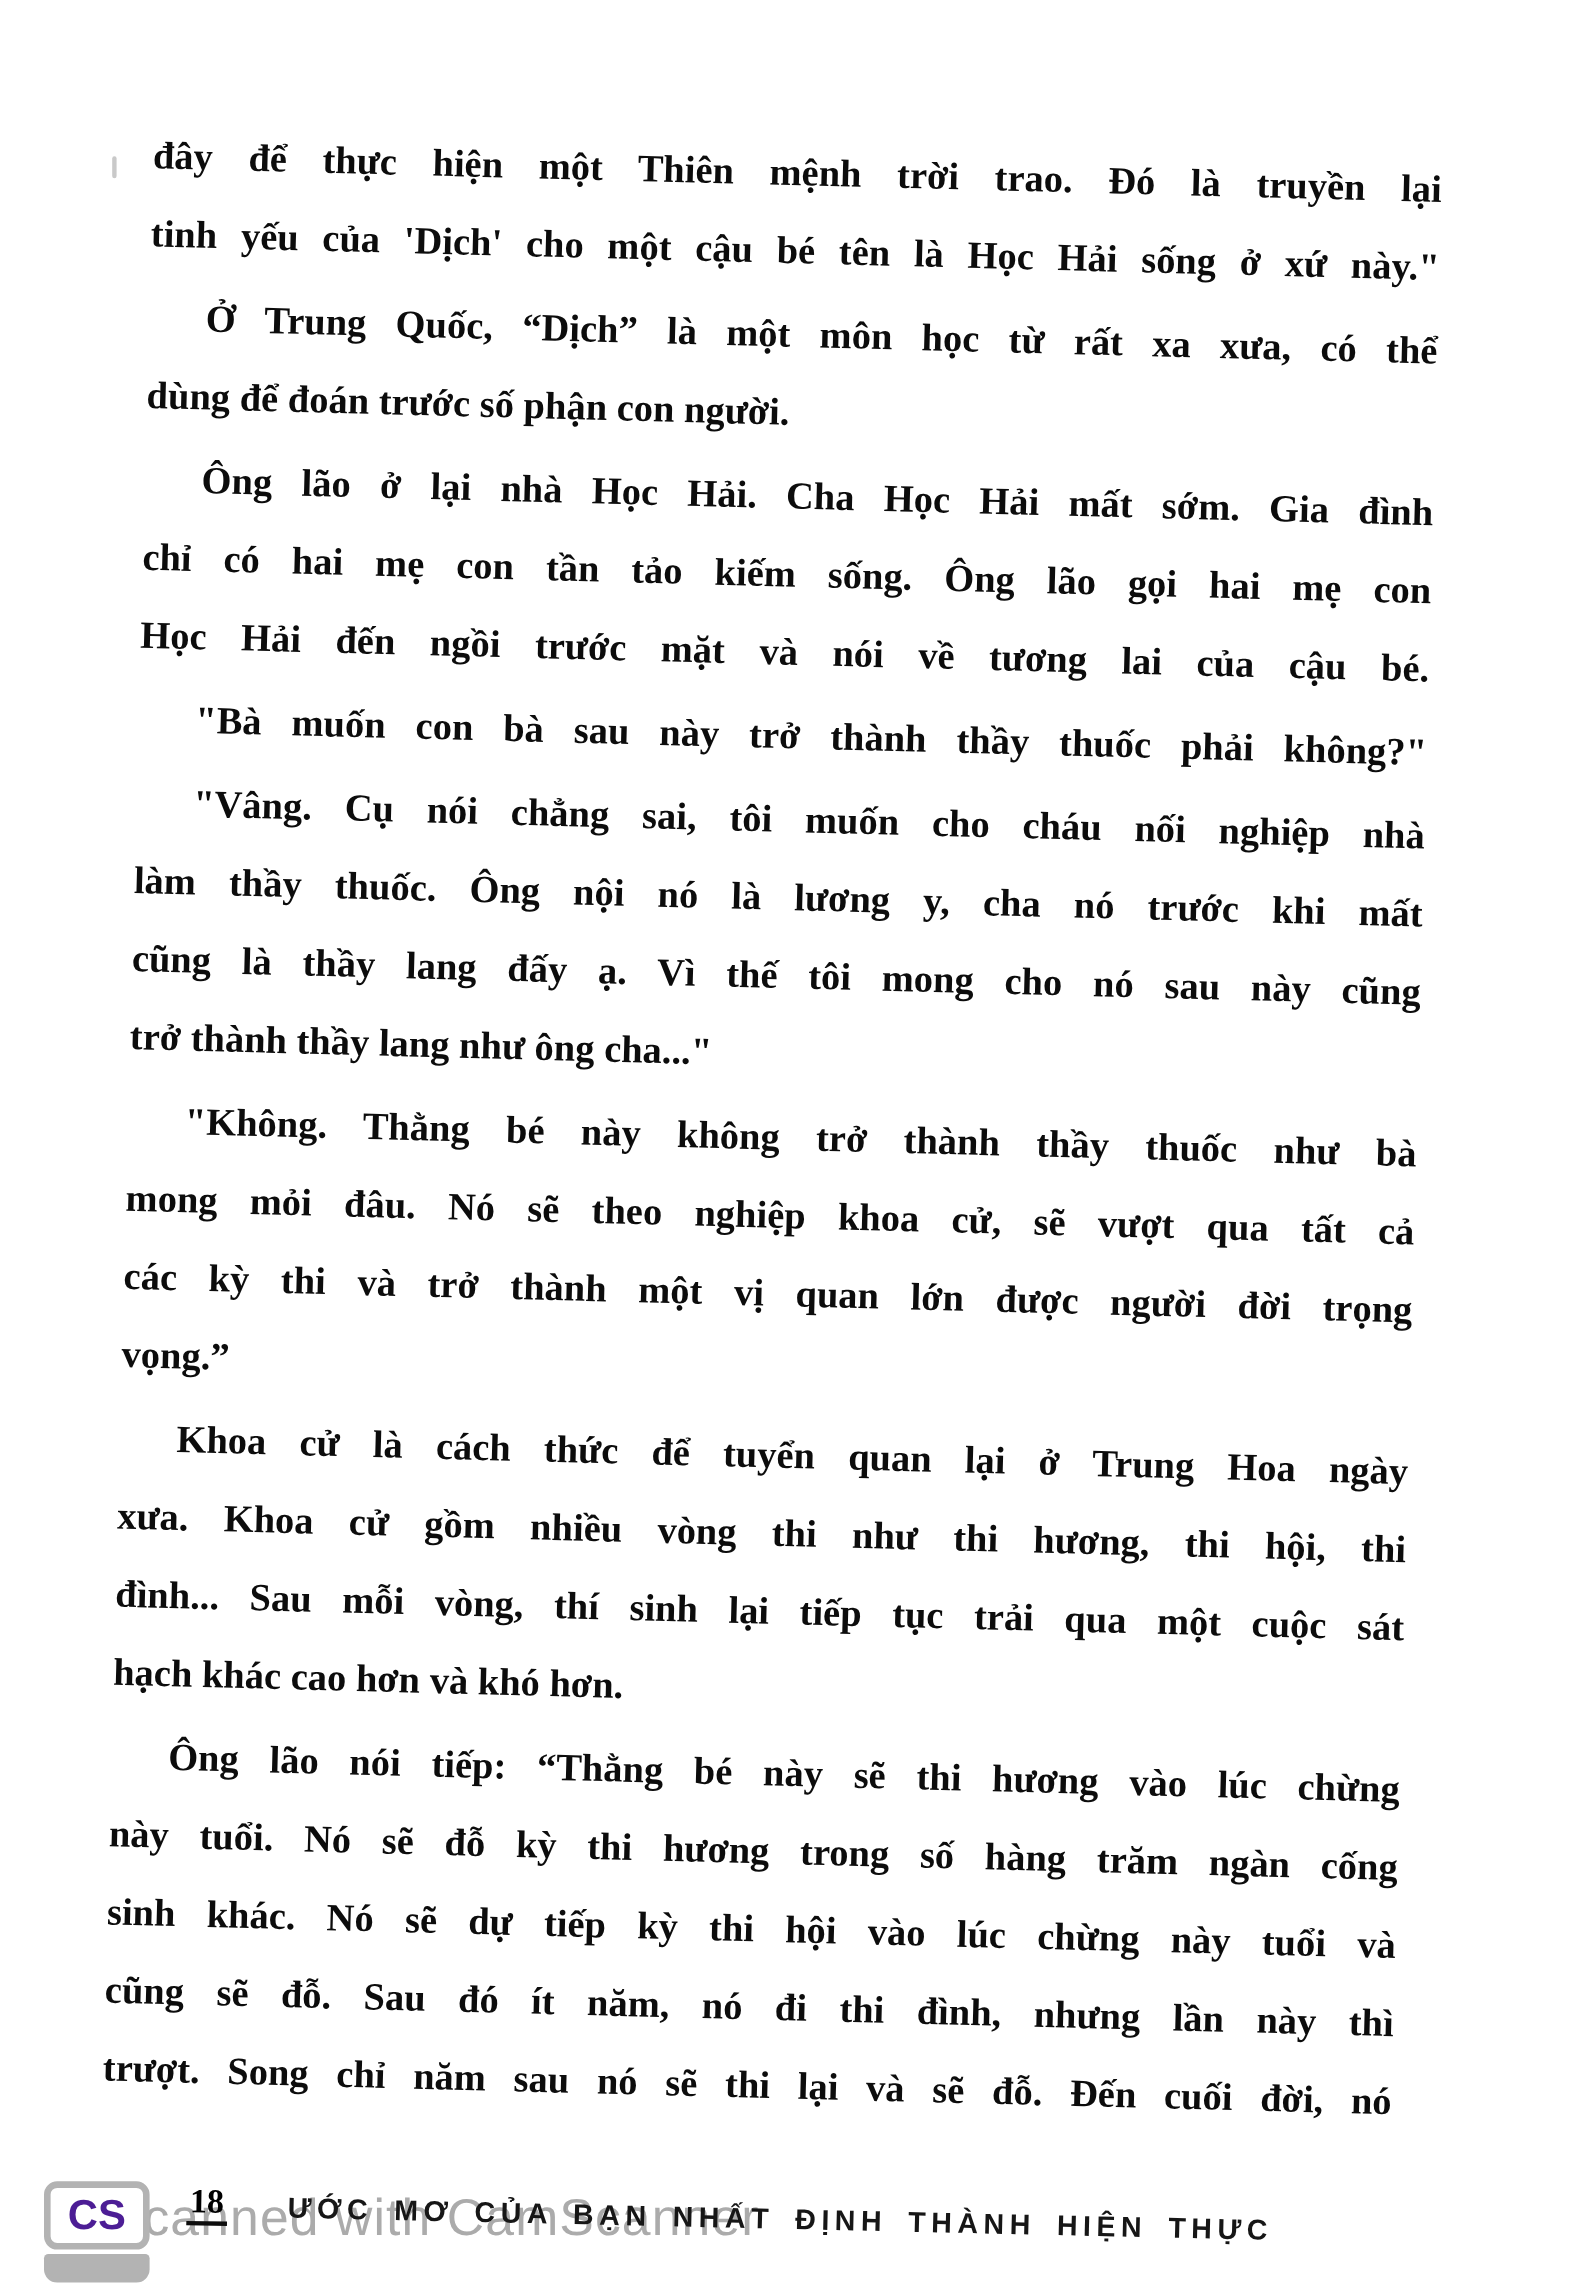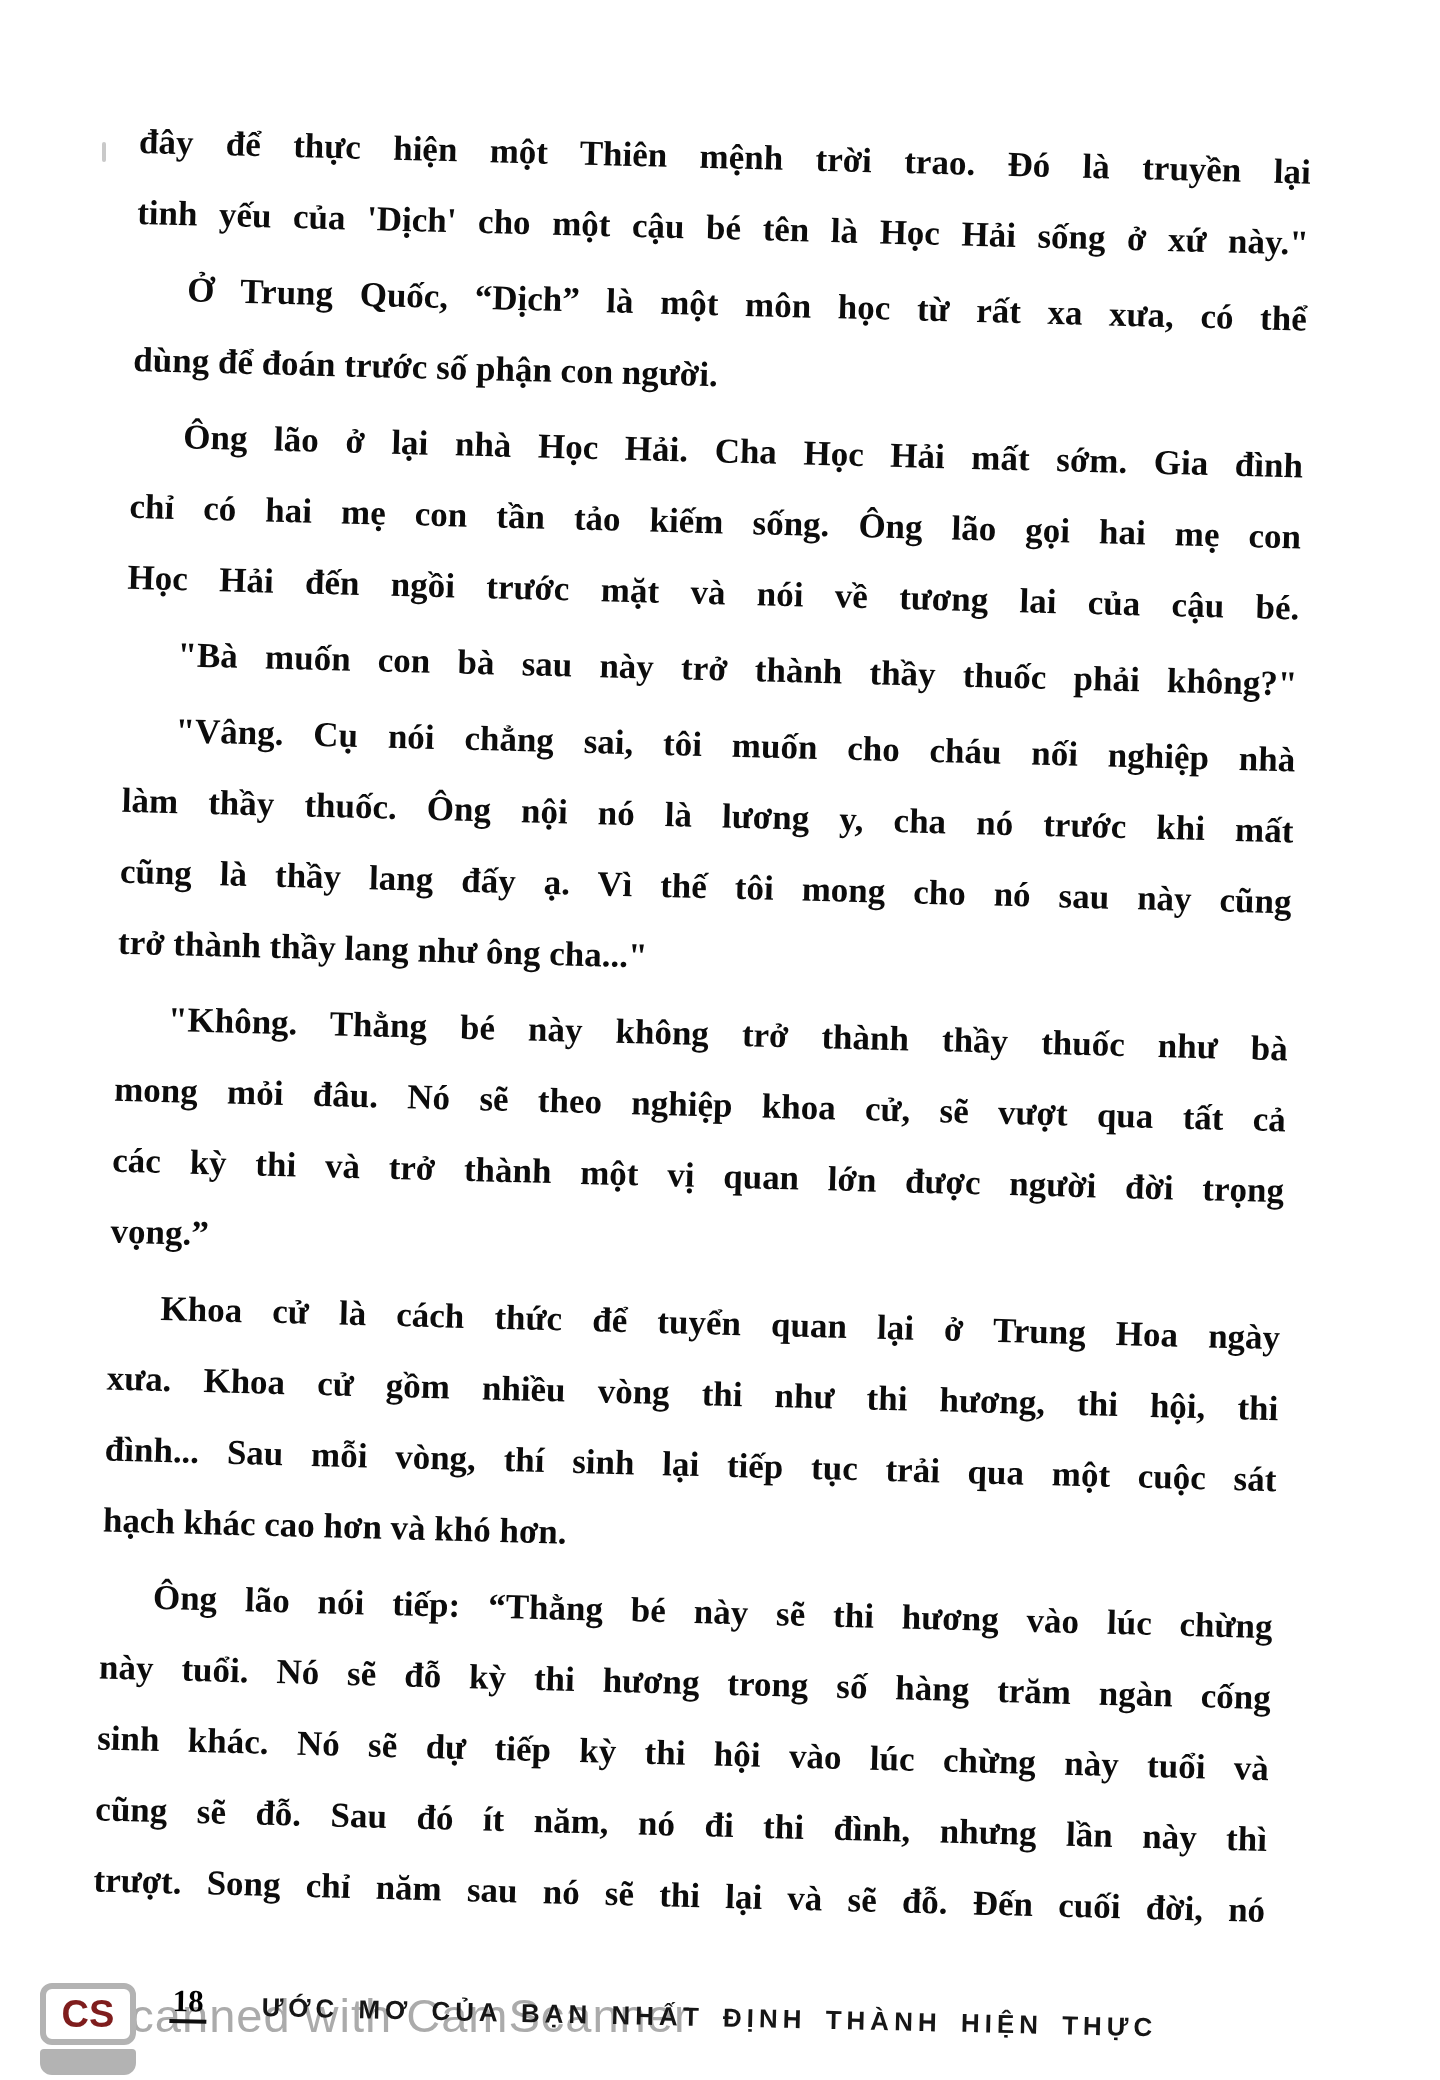--- a/index.html
+++ b/index.html
@@ -29,21 +29,21 @@
     font-family:"Liberation Sans",sans-serif;
     font-size:47px;font-weight:400;color:#ababab;letter-spacing:1px;
     white-space:nowrap;
   }
   .cs-logo{position:absolute;left:40px;top:1983px;z-index:1;width:96px;}
   .cs-box{
     box-sizing:border-box;width:96px;height:62px;
     border:6px solid #b3b3b3;border-radius:12px;
     display:flex;align-items:center;justify-content:center;
     font-family:"Liberation Sans",sans-serif;font-weight:700;
-    font-size:38px;color:#7f1d1d;background:#ffffff;
+    font-size:38px;color:#4c1d95;background:#ffffff;
   }
   .cs-bar{
     margin-top:4px;width:96px;height:26px;background:#b3b3b3;
     border-radius:4px 4px 12px 12px;
   }
   
   .pageno{
     position:absolute;left:170px;top:1984px;z-index:2;
     font-family:"Liberation Serif",serif;font-weight:700;
     font-size:31px;color:#000000;line-height:34px;

